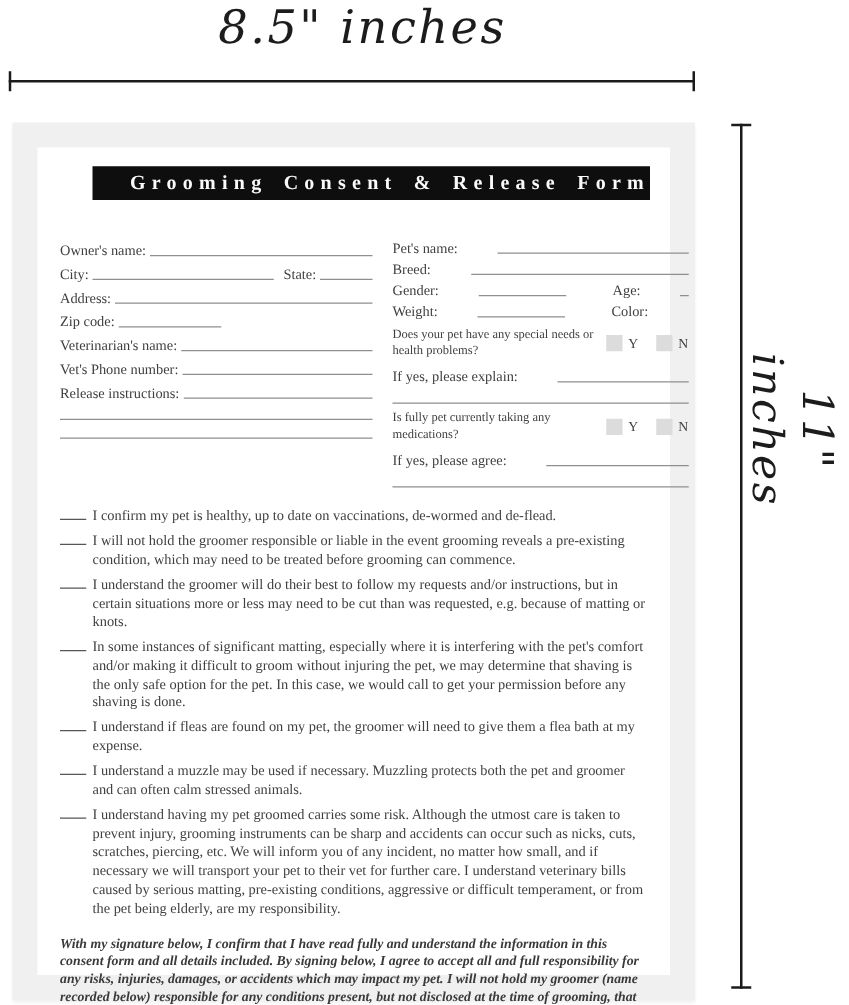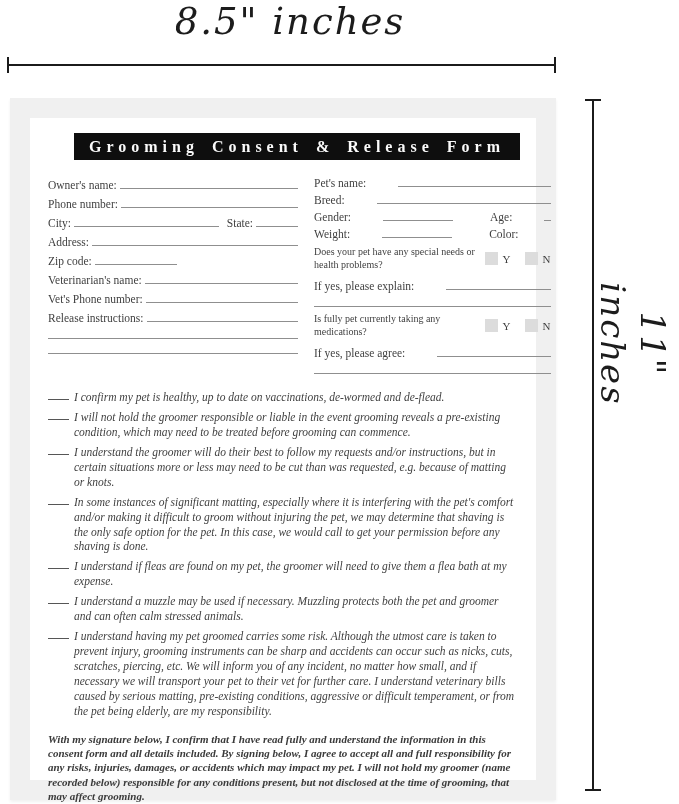--- a/index.html
+++ b/index.html
@@ -24,45 +24,45 @@
                      font-size:34px; color:#1c1c1c; letter-spacing:2px;
                      transform:rotate(90deg); }
 
   
   .paper { position:absolute; left:10px; top:98px; width:546px; height:702px;
            background:#f0f0f0; box-shadow:0 2px 3px rgba(0,0,0,0.06); }
   .paper-inner { position:absolute; left:20px; top:20px; right:20px; bottom:20px; background:#ffffff; }
   .content { padding:15px 16px 0 18px; }
 
   .title-bar { background:#0e0e0e; color:#fafafa; height:27px; line-height:28px;
-               text-align:center; font-weight:bold; font-size:16px; letter-spacing:5px;
+               text-align:right; font-weight:bold; font-size:16px; letter-spacing:5px;
                word-spacing:4px; white-space:nowrap; overflow:hidden;margin-left:26px; }
 
   
-  .fields { display:flex; gap:16px; margin-top:12px; }
+  .fields { display:flex; gap:16px; margin-top:28px; }
   .col-left { flex:0 0 250px; }
   .col-right { flex:1; }
   .f-row { display:flex; align-items:flex-end; height:19px; font-size:11.5px; white-space:nowrap; }
   .col-right .f-row { height:17px;gap:29px; }
   .f-label { flex:none; padding-right:3px; }
   .f-line { flex:1; border-bottom:1px solid #8f8f8f; height:1px; margin-bottom:2px; }
   .f-line.short { flex:none; width:82px; }
   .f-line.tiny { flex:none; width:42px; }
   .f-line.mid { flex:none; width:70px; }
   .f-label.second { margin-left:8px; }
   .full-line { border-bottom:1px solid #8f8f8f; height:15px; }
   .q-row { display:flex; align-items:center; margin-top:6px; margin-bottom:4px; }
   .q-text { flex:1; font-size:10px; line-height:1.25; }
   .yn-group { flex:none; display:flex; align-items:center; gap:5px; padding-left:6px; font-size:11px; }
   .checkbox { width:13px; height:13px; background:#dcdcdc; flex:none; }
   .yn-label { margin-right:9px; }
   .yn-label:last-child { margin-right:0; }
 
   
-  .statements { margin-top:16px;font-style:italic; }
+  .statements { margin-top:16px; }
   .statement { display:flex; margin-bottom:5px; }
   .blank { flex:none; width:21px; border-bottom:1px solid #565656; height:10px; margin-right:5px; }
   .s-text { flex:1; font-size:11.5px; line-height:1.3; padding-right:2px; }
 
   
   .ack { margin-top:13px; font-style:italic; font-size:11px; line-height:1.3; font-weight:bold; color:#3a3a3a; }
 </style>
 </head>
 <body>
 
@@ -77,24 +77,20 @@
 
       <div class="title-bar">Grooming Consent &amp; Release Form</div>
 
       <div class="fields">
         <div class="col-left">
           <div class="f-row">
             <span class="f-label">Owner's name:</span>
               <span class="f-line"></span>
           </div>
           <div class="f-row">
-            <span class="f-label">Phone number:</span>
-              <span class="f-line"></span>
-          </div>
-          <div class="f-row">
             <span class="f-label">City:</span>
               <span class="f-line"></span>
             <span class="f-label second">State:</span>
               <span class="f-line tiny"></span>
           </div>
           <div class="f-row">
             <span class="f-label">Address:</span>
               <span class="f-line"></span>
           </div>
           <div class="f-row">

